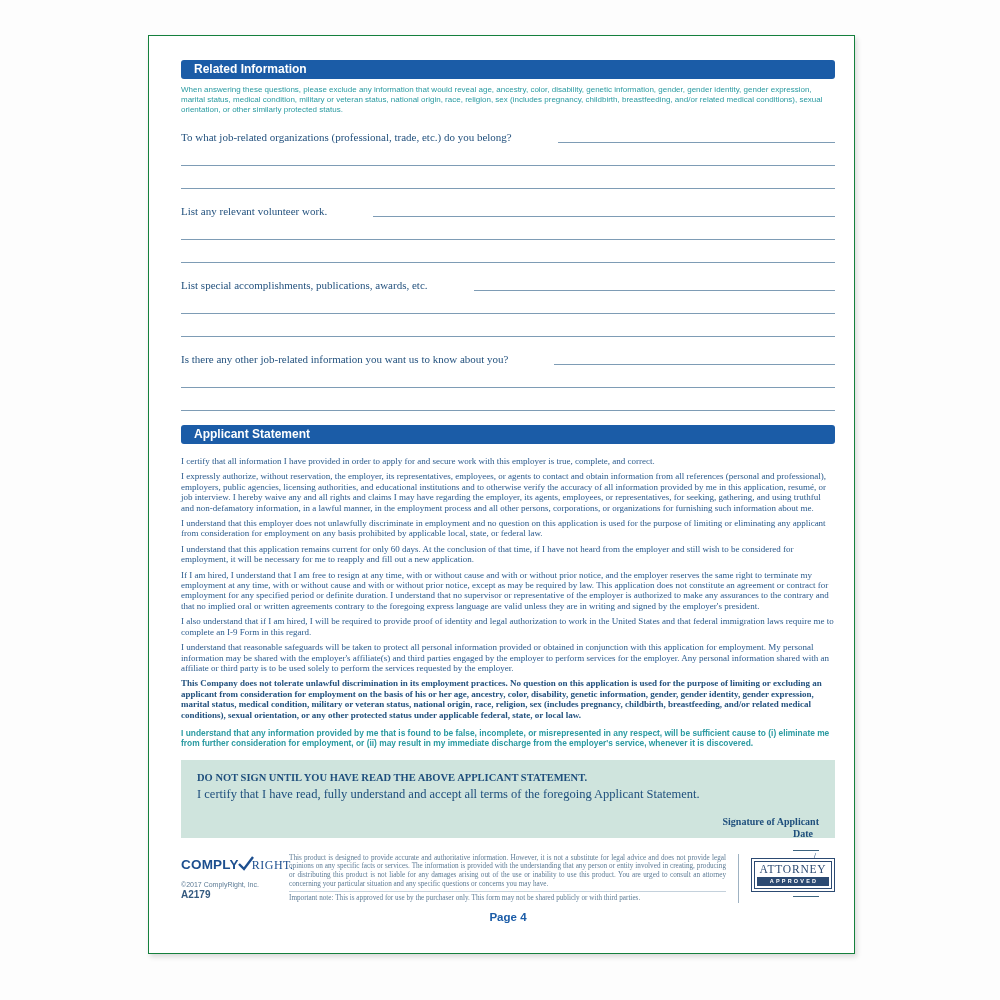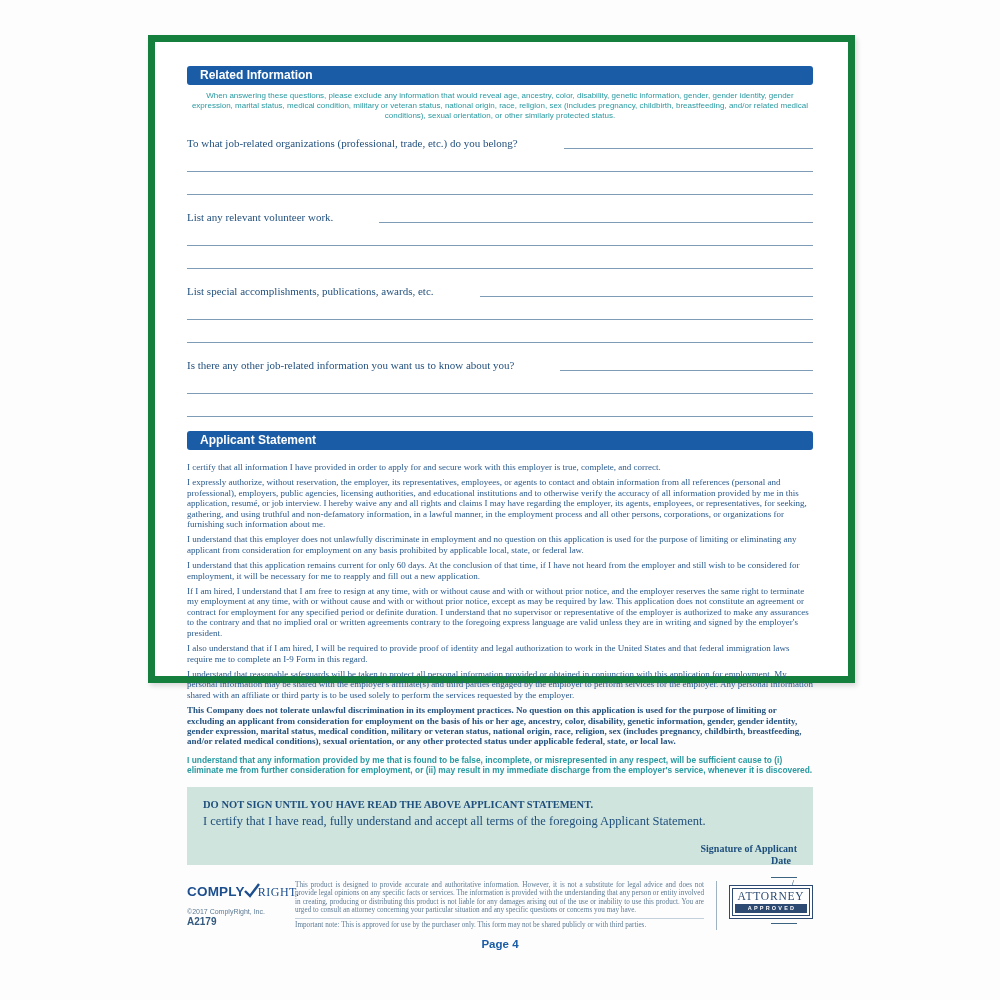--- a/index.html
+++ b/index.html
@@ -1,33 +1,33 @@
 <!DOCTYPE html>
 <html><head>
 <meta charset="utf-8">
 <style>
   * { margin:0; padding:0; box-sizing:border-box; }
   html,body { width:1000px; height:1000px; background:#ffffff; font-family:"Liberation Serif", serif; }
   .stage { position:relative; width:1000px; height:1000px; background:#fdfdfd; }
   .sheet {
-    position:absolute; left:148px; top:35px; width:707px; height:648px;
-    background:#ffffff; border:7px solid #15803d;
+    position:absolute; left:148px; top:35px; width:707px; height:919px;
+    background:#ffffff; border:1px solid #15803d;
     box-shadow:2px 3px 5px rgba(0,0,0,0.14);
-    padding:24px 35px 0 32px;
+    padding:24px 19px 0 32px;
   }
   
   .section-bar {
     background:#1b5ca7; color:#ffffff; border-radius:3px;
     font-family:"Liberation Sans", sans-serif; font-weight:bold;
     font-size:12px; padding:3px 0 3px 13px; height:19px; line-height:13px;
   }
   
   .intro {
     margin-top:6px; color:#2a9aa1; font-family:"Liberation Sans", sans-serif;
-    font-size:8px; line-height:10px; text-align:center;
+    font-size:8px; line-height:10px; text-align:left;
   }
   
   .questions { margin-top:6px; }
   .q-block { margin-top:10px; }
   .q-row { display:flex; align-items:flex-end; height:18px;gap:40px; }
   .q-label { color:#24527e; font-size:11px; white-space:nowrap; padding-right:6px; }
   .q-inline-line { flex:1; border-bottom:1px solid #7e9cb5; height:14px; }
   .rule-line { border-bottom:1px solid #7e9cb5; height:23px; }
   
   .statement { margin-top:12px; }

